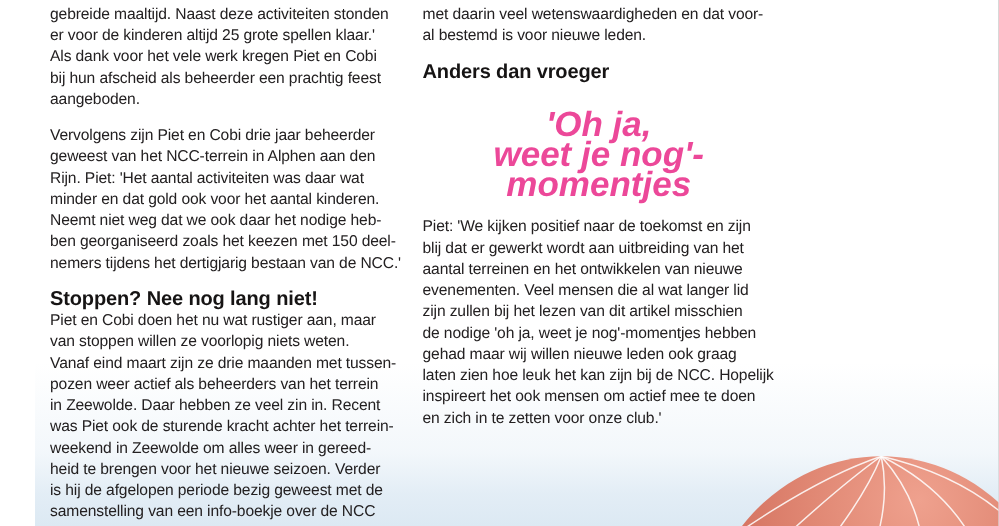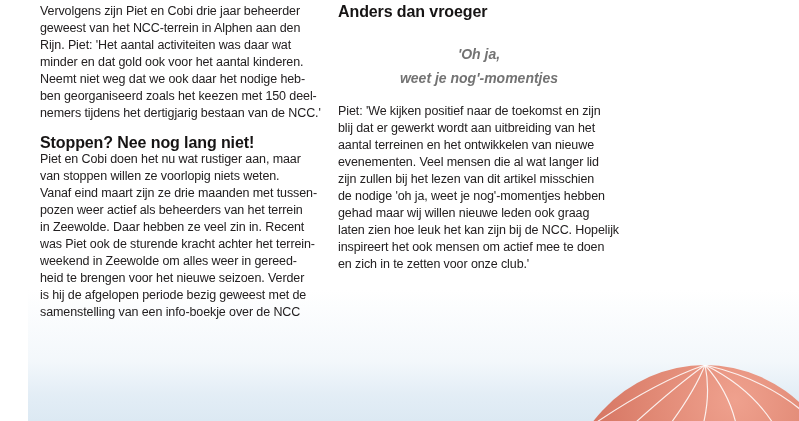--- a/index.html
+++ b/index.html
@@ -54,25 +54,25 @@
     margin: 0;
     font-size: 16px;
     line-height: 17px;
     font-weight: bold;
     color: #161414;
     white-space: pre;
   }
   .pull-quote {
     margin: 22px 0 13px 0;
     text-align: center;
-    font-size: 14px;
+    font-size: 28px;
     line-height: 24px;
     font-weight: bold;
     font-style: italic;
-    color: #737373;
+    color: #ec4899;
     white-space: pre-line;
     letter-spacing: 0;
   }
 </style>
 </head>
 <body>
 
 <div class="page">
 
   <div class="sky"></div>
@@ -94,20 +94,25 @@
       <path d="M145,15 Q113,38 65,82"></path>
       <path d="M145,15 Q133,45 102,85"></path>
       <path d="M145,15 Q152,48 140,86"></path>
       <path d="M145,15 Q172,45 178,84"></path>
       <path d="M145,15 Q192,38 216,78"></path>
       <path d="M145,15 Q210,30 250,68"></path>
     </g>
   </svg>
 
   <div class="col col-left">
+    <p>gebreide maaltijd. Naast deze activiteiten stonden
+er voor de kinderen altijd 25 grote spellen klaar.'
+Als dank voor het vele werk kregen Piet en Cobi
+bij hun afscheid als beheerder een prachtig feest
+aangeboden.</p>
     <p>Vervolgens zijn Piet en Cobi drie jaar beheerder
 geweest van het NCC-terrein in Alphen aan den
 Rijn. Piet: 'Het aantal activiteiten was daar wat
 minder en dat gold ook voor het aantal kinderen.
 Neemt niet weg dat we ook daar het nodige heb-
 ben georganiseerd zoals het keezen met 150 deel-
 nemers tijdens het dertigjarig bestaan van de NCC.'</p>
     <h3>Stoppen? Nee nog lang niet!</h3>
     <p>Piet en Cobi doen het nu wat rustiger aan, maar
 van stoppen willen ze voorlopig niets weten.
@@ -115,20 +120,22 @@
 pozen weer actief als beheerders van het terrein
 in Zeewolde. Daar hebben ze veel zin in. Recent
 was Piet ook de sturende kracht achter het terrein-
 weekend in Zeewolde om alles weer in gereed-
 heid te brengen voor het nieuwe seizoen. Verder
 is hij de afgelopen periode bezig geweest met de
 samenstelling van een info-boekje over de NCC</p>
   </div>
 
   <div class="col col-right">
+    <p>met daarin veel wetenswaardigheden en dat voor-
+al bestemd is voor nieuwe leden.</p>
     <h3>Anders dan vroeger</h3>
     <div class="pull-quote">'Oh ja,
 weet je nog'-momentjes</div>
     <p>Piet: 'We kijken positief naar de toekomst en zijn
 blij dat er gewerkt wordt aan uitbreiding van het
 aantal terreinen en het ontwikkelen van nieuwe
 evenementen. Veel mensen die al wat langer lid
 zijn zullen bij het lezen van dit artikel misschien
 de nodige 'oh ja, weet je nog'-momentjes hebben
 gehad maar wij willen nieuwe leden ook graag

